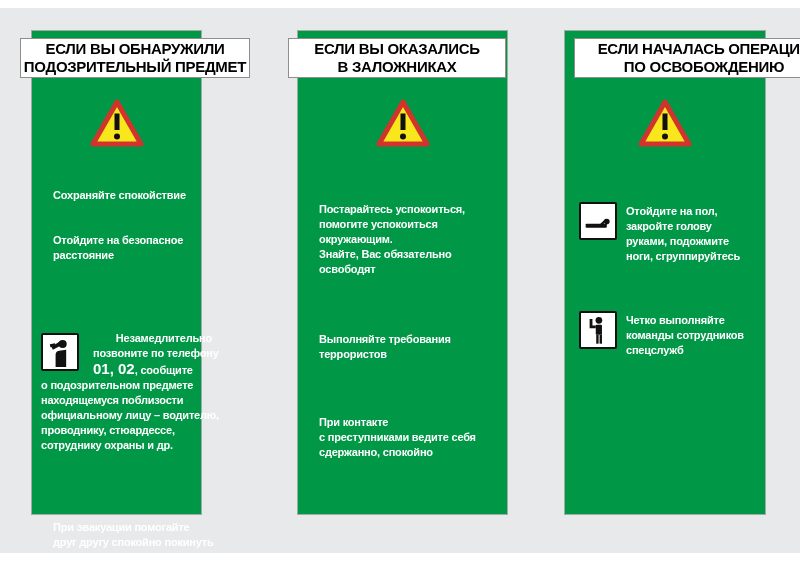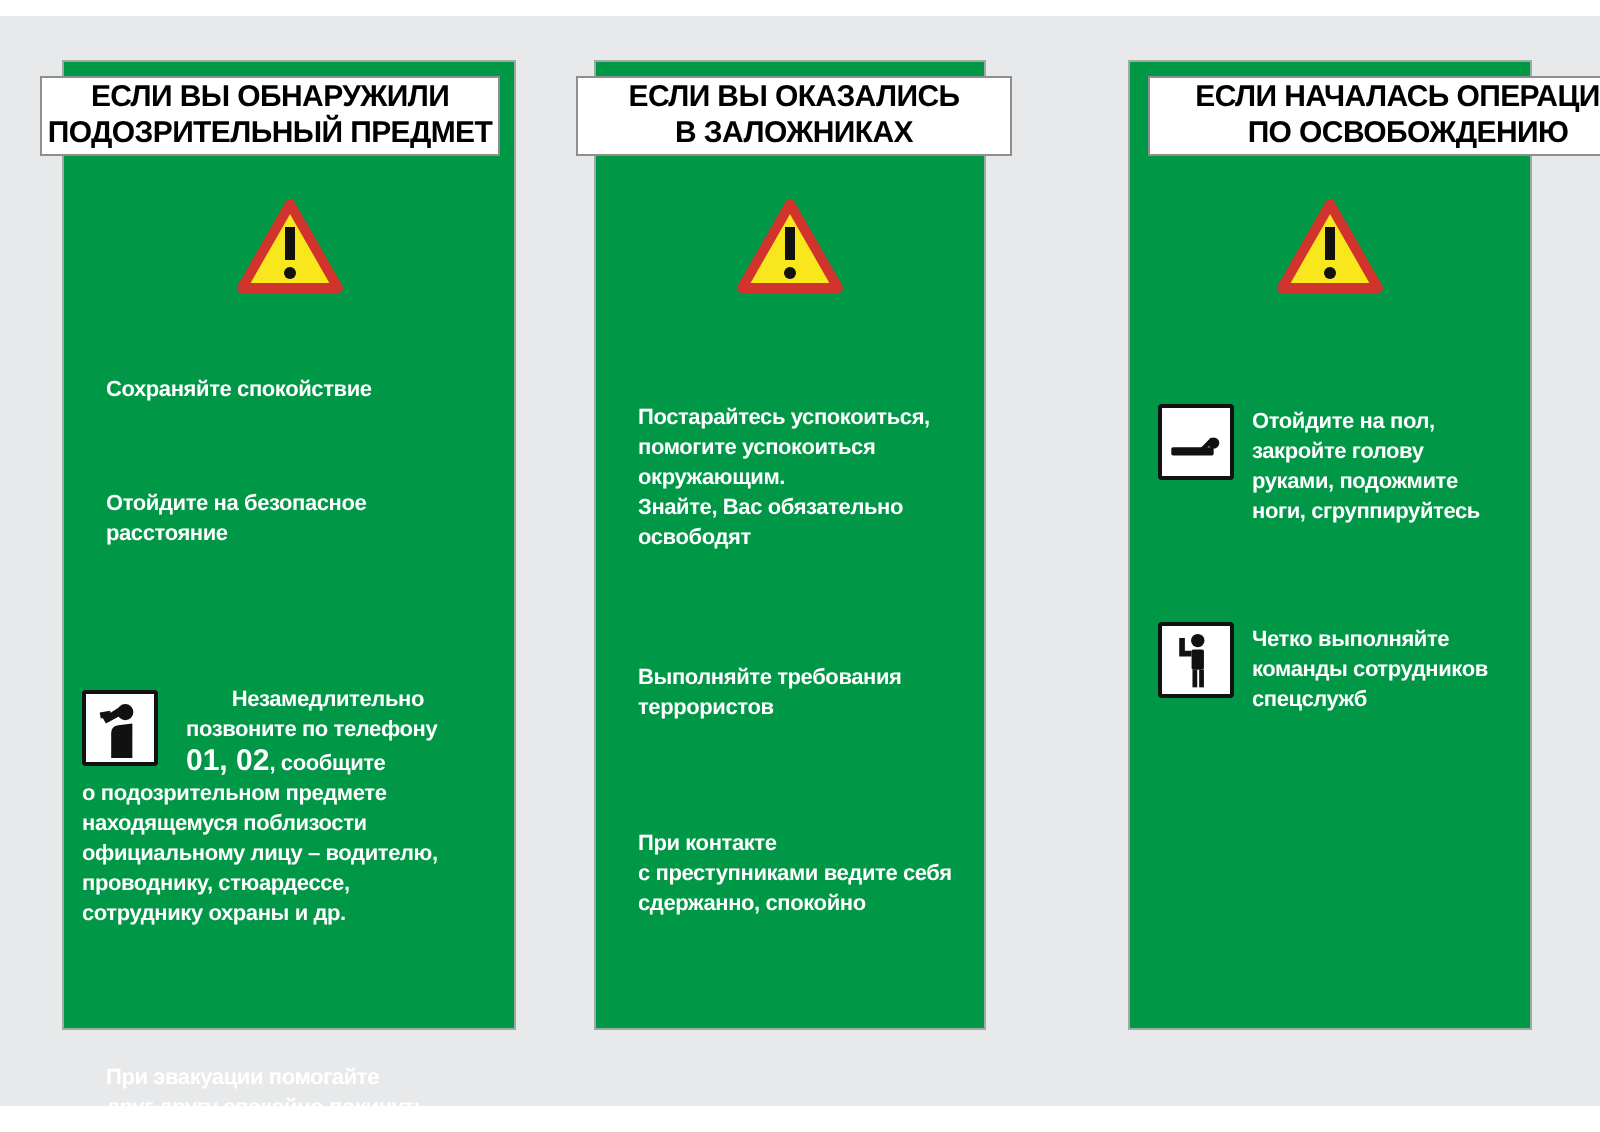--- a/index.html
+++ b/index.html
@@ -19,22 +19,22 @@
   }
   .panel {
     position: absolute;
     top: 30px;
     height: 485px;
     background: #009846;
     border: 1px solid #9fab a5;
     border: 1px solid #9faba5;
     box-sizing: border-box;
   }
-  .p1 { left: 31px;  width: 227px; }
-  .p2 { left: 297px; width: 196px; }
+  .p1 { left: 31px;  width: 171px; }
+  .p2 { left: 297px; width: 211px; }
   .p3 { left: 564px; width: 202px; }
 
   .title-box {
     position: absolute;
     top: 38px;
     height: 40px;
     background: #ffffff;
     border: 1px solid #8e8e8e;
     box-sizing: border-box;
     display: flex;
@@ -86,21 +86,21 @@
   .phones {
     color: #ffffff;
     font-size: 15px;
     letter-spacing: 0;
   }
 
   .row { display: flex; align-items: flex-start; }
   .row-text { margin-left: 9px; margin-top: 2px; white-space: pre; }
 
   .m-i1 { margin-top: 10px; }
-  .m-i2 { margin-top: 12px; }
+  .m-i2 { }
   .m-i4 { margin-top: 22px; }
   .m2-i1 { margin-top: 24px; }
   .m2-i2 { margin-top: 25px; }
   .m2-i3 { margin-top: 23px; }
   .m3-r1 { margin-top: 24px; }
   .m3-r2 { margin-top: 17px; }
 </style>
 </head>
 <body>
 

